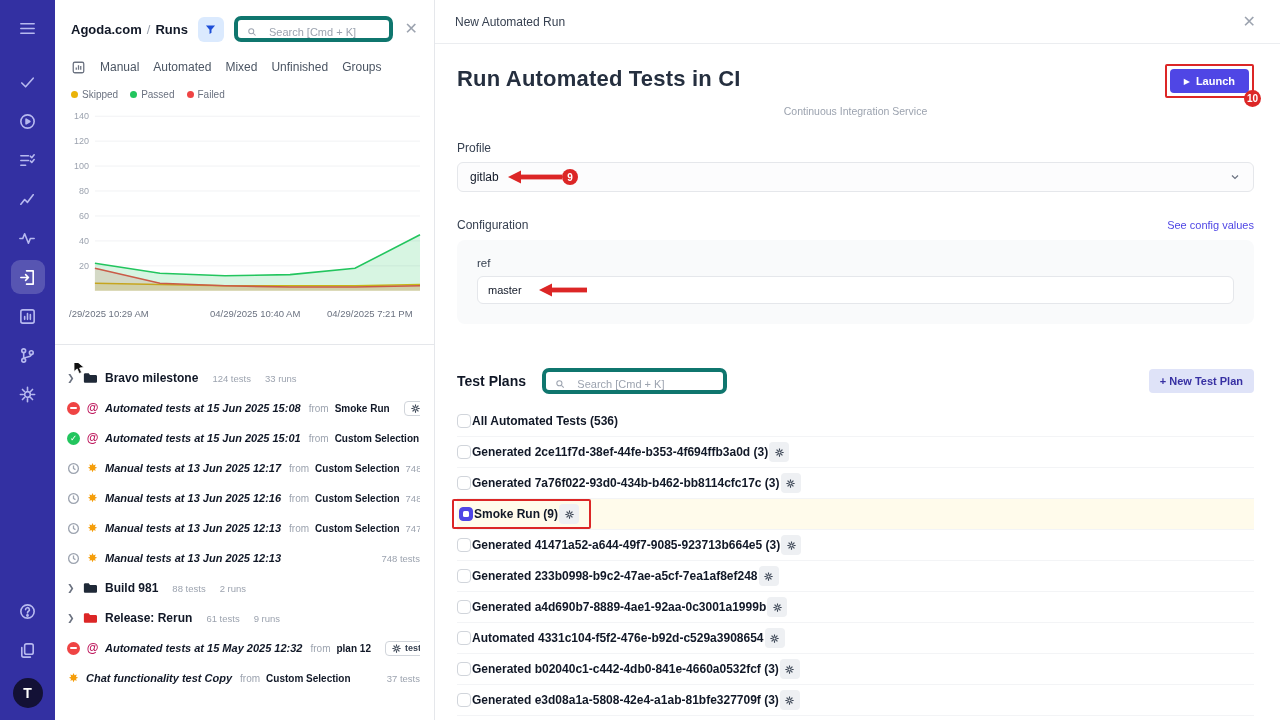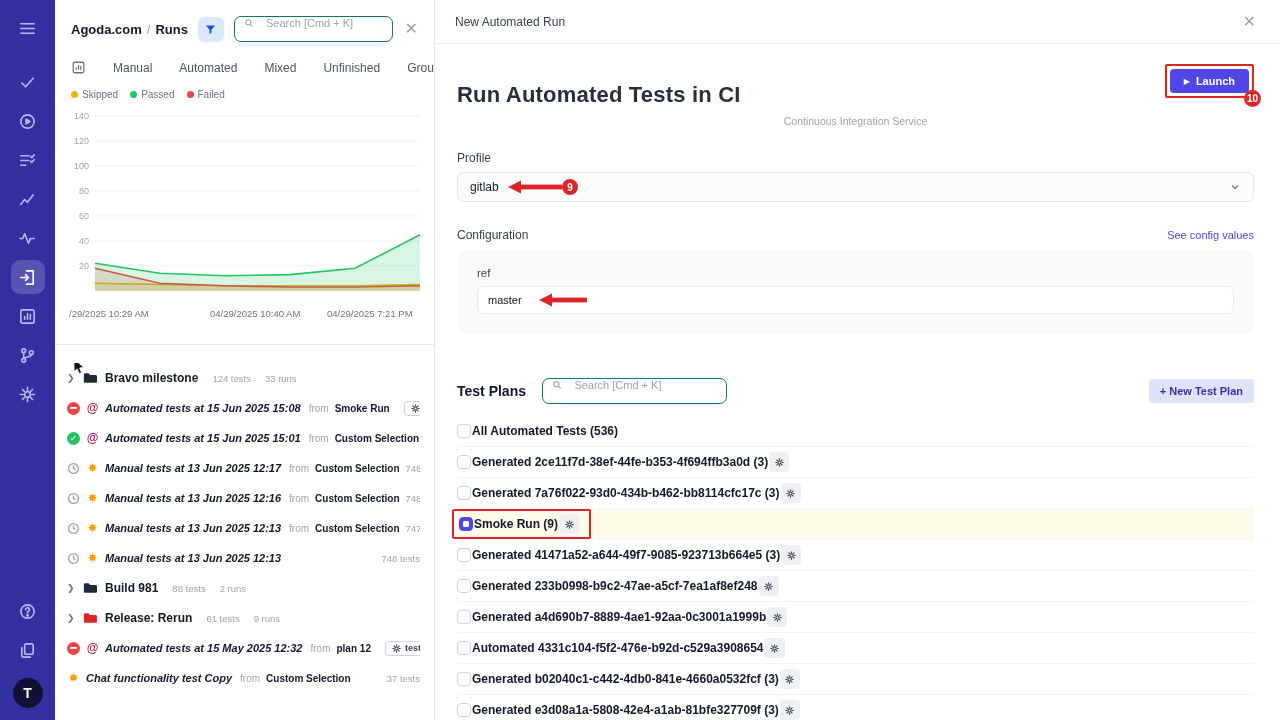--- a/index.html
+++ b/index.html
@@ -21,30 +21,30 @@
   
   .runs-panel { position:absolute; left:55px; top:0; width:380px; height:720px; background:#fff;
     border-right:1px solid #e5e7eb; overflow:hidden; }
   .rp-head { display:flex; align-items:center; height:58px; padding:0 12px 0 16px; }
   .breadcrumb { font-size:13px; color:#111827; white-space:nowrap; display:flex; gap:5px; align-items:center; }
   .breadcrumb .proj { font-weight:600; }
   .breadcrumb .sep { color:#9ca3af; font-weight:400; }
   .breadcrumb .page { font-weight:700; }
   .filter-btn { margin-left:10px; width:26px; height:25px; border:none; border-radius:6px;
     background:#dbeafe; color:#1d4ed8; display:flex; align-items:center; justify-content:center; cursor:pointer; }
-  .search { display:flex; align-items:flex-start; gap:12px; border:1px solid #0f766e; border-radius:7px;
+  .search { display:flex; align-items:flex-end; gap:12px; border:4px solid #0f766e; border-radius:7px;
     background:#fff; height:26px; padding:0 9px; color:#9ca3af; }
   .search input { border:none; outline:none; font-size:11px; color:#374151; width:100%; background:transparent;
     font-family:inherit; }
   .search input::placeholder { color:#9ca3af; }
   .rp-search { flex:1; margin-left:10px; }
   .close-x { background:none; border:none; color:#9ca3af; font-size:16px; line-height:1; cursor:pointer; padding:2px 4px; }
   .rp-head .close-x { margin-left:8px; }
 
-  .rp-tabs { display:flex; align-items:center; gap:27px; padding:2px 16px 6px; font-size:12px; color:#4b5563; }
+  .rp-tabs { display:flex; gap:14px; padding:2px 16px 6px; font-size:12px; color:#4b5563; }
   .rp-tab { cursor:pointer; white-space:nowrap; }
   .rp-tabs .tab-ic { color:#6b7280; display:flex; }
 
   .rp-legend { display:flex; align-items:center; gap:12px; padding:8px 16px 2px; font-size:10px; color:#6b7280; }
   .lg-item { display:flex; align-items:center; gap:4px; }
   .lg-dot { width:7px; height:7px; border-radius:50%; display:inline-block; }
 
   .rp-chart { margin:2px 8px 0 6px; }
   .rp-xlabels { position:relative; height:16px; font-size:9.5px; color:#6b7280; }
   .rp-xlabels span { position:absolute; top:4px; white-space:nowrap; }
@@ -72,21 +72,21 @@
   .pill { display:inline-flex; align-items:center; gap:3px; border:1px solid #d1d5db; border-radius:4px;
     padding:1px 5px; font-size:9px; font-weight:700; color:#374151; margin-left:8px; flex:none; }
   .cursor { position:absolute; left:6px; top:-4px; z-index:3; }
 
   
   .modal { position:absolute; left:435px; top:0; width:845px; height:720px; background:#fff; overflow:hidden; }
   .m-head { height:44px; display:flex; align-items:center; justify-content:space-between;
     padding:0 20px; border-bottom:1px solid #ebedf0; font-size:12px; color:#374151; }
   .m-body { padding:16px 26px 0 22px; }
   .title-row { display:flex; align-items:flex-start; justify-content:space-between; margin-top:6px; }
-  .m-title { font-size:22px; font-weight:700; color:#252f3f; letter-spacing:.2px;margin-top:16px; }
+  .m-title { font-size:22px; font-weight:700; color:#252f3f; letter-spacing:.2px; }
   .m-sub { margin-top:7px; font-size:10.5px; color:#9ca3af;text-align:center; }
   .launch-annot { position:relative; border:2px solid #dc2626; padding:3px; border-radius:2px; margin-top:-2px; }
   .launch-btn { display:flex; align-items:center; gap:6px; background:#4f46e5; color:#fff; border:none;
     border-radius:4px; font-size:11px; font-weight:600; padding:6px 14px; cursor:pointer; font-family:inherit; }
   .launch-btn .tri { font-size:8px; }
   .badge-red { position:absolute; right:-9px; bottom:-11px; width:17px; height:17px; border-radius:50%;
     background:#dc2626; color:#fff; font-size:10px; font-weight:700; display:flex; align-items:center; justify-content:center; }
   .fld-label { display:block; margin-top:24px; font-size:12px; color:#374151; }
   .select { position:relative; margin-top:7px; height:30px; border:1px solid #e5e7eb; border-radius:6px;
     background:#fcfcfd; display:flex; align-items:center; justify-content:space-between; padding:0 12px;

